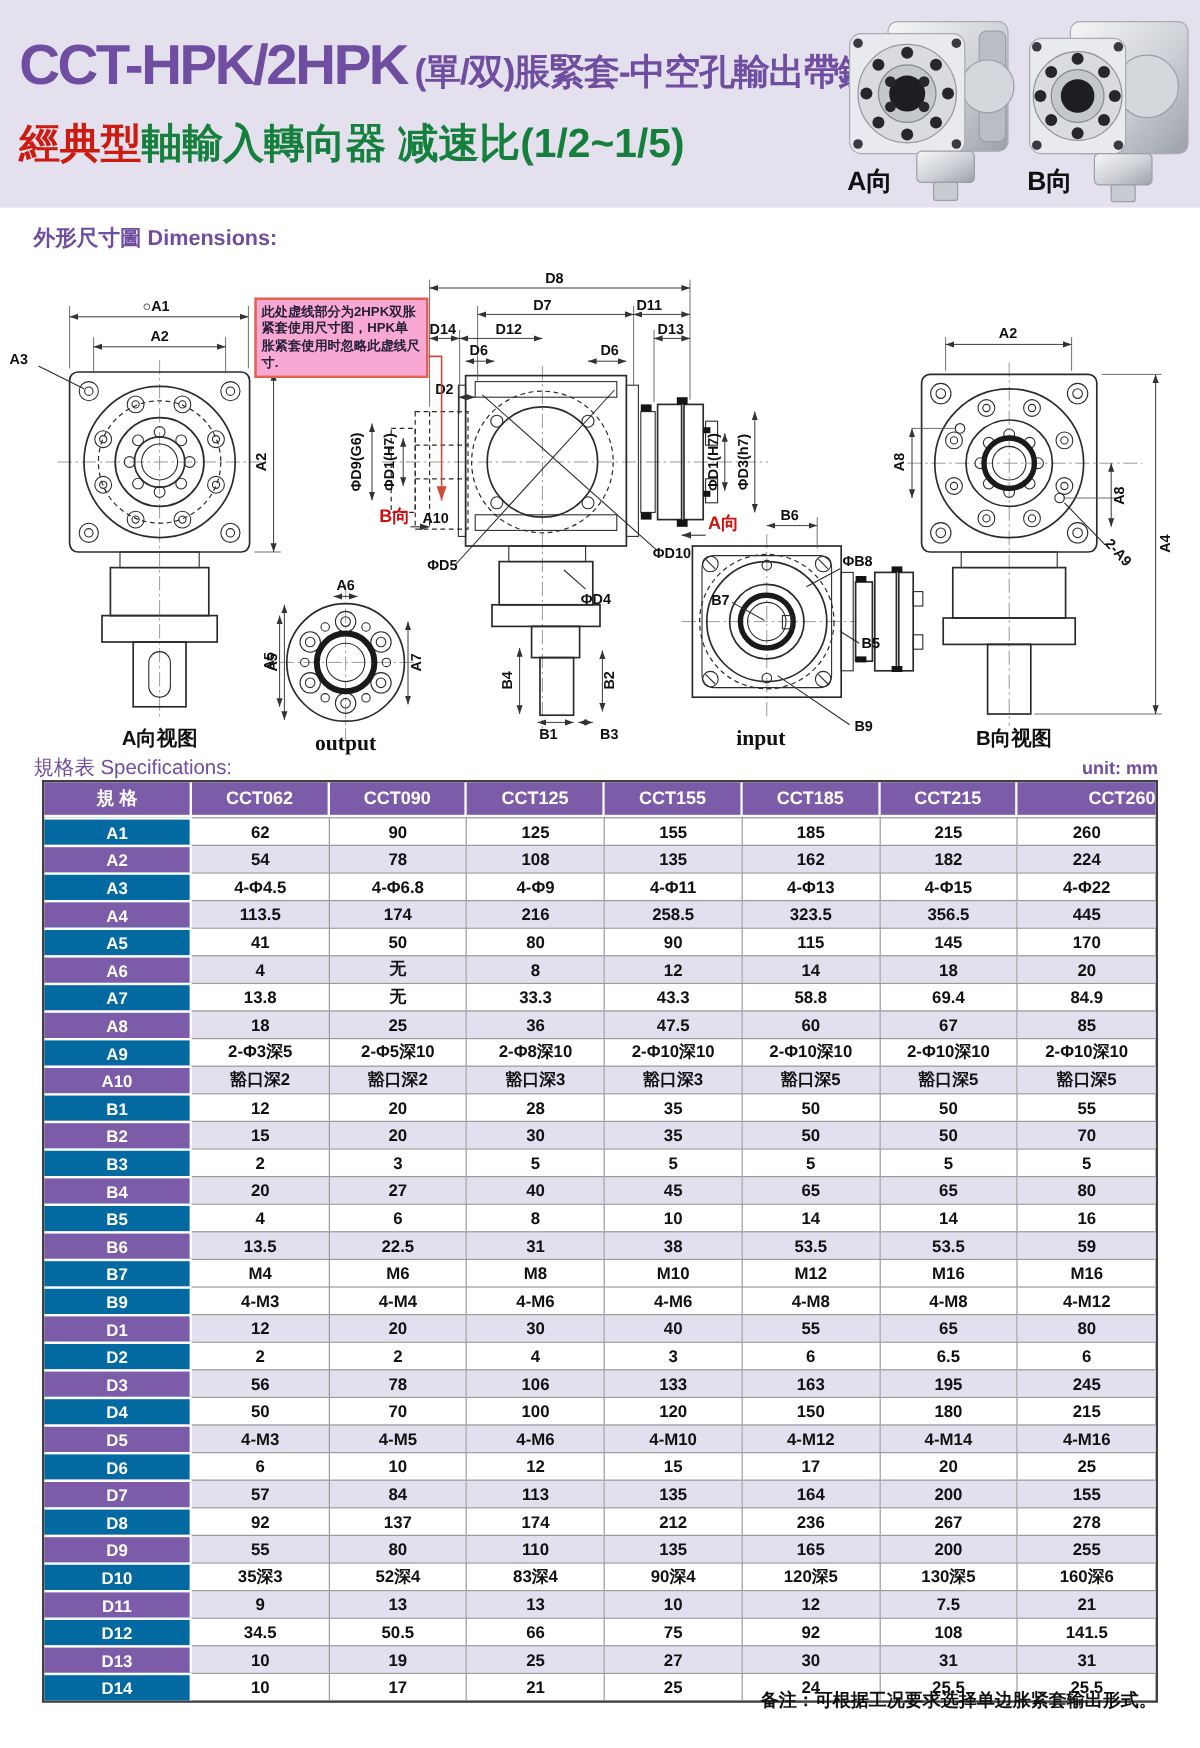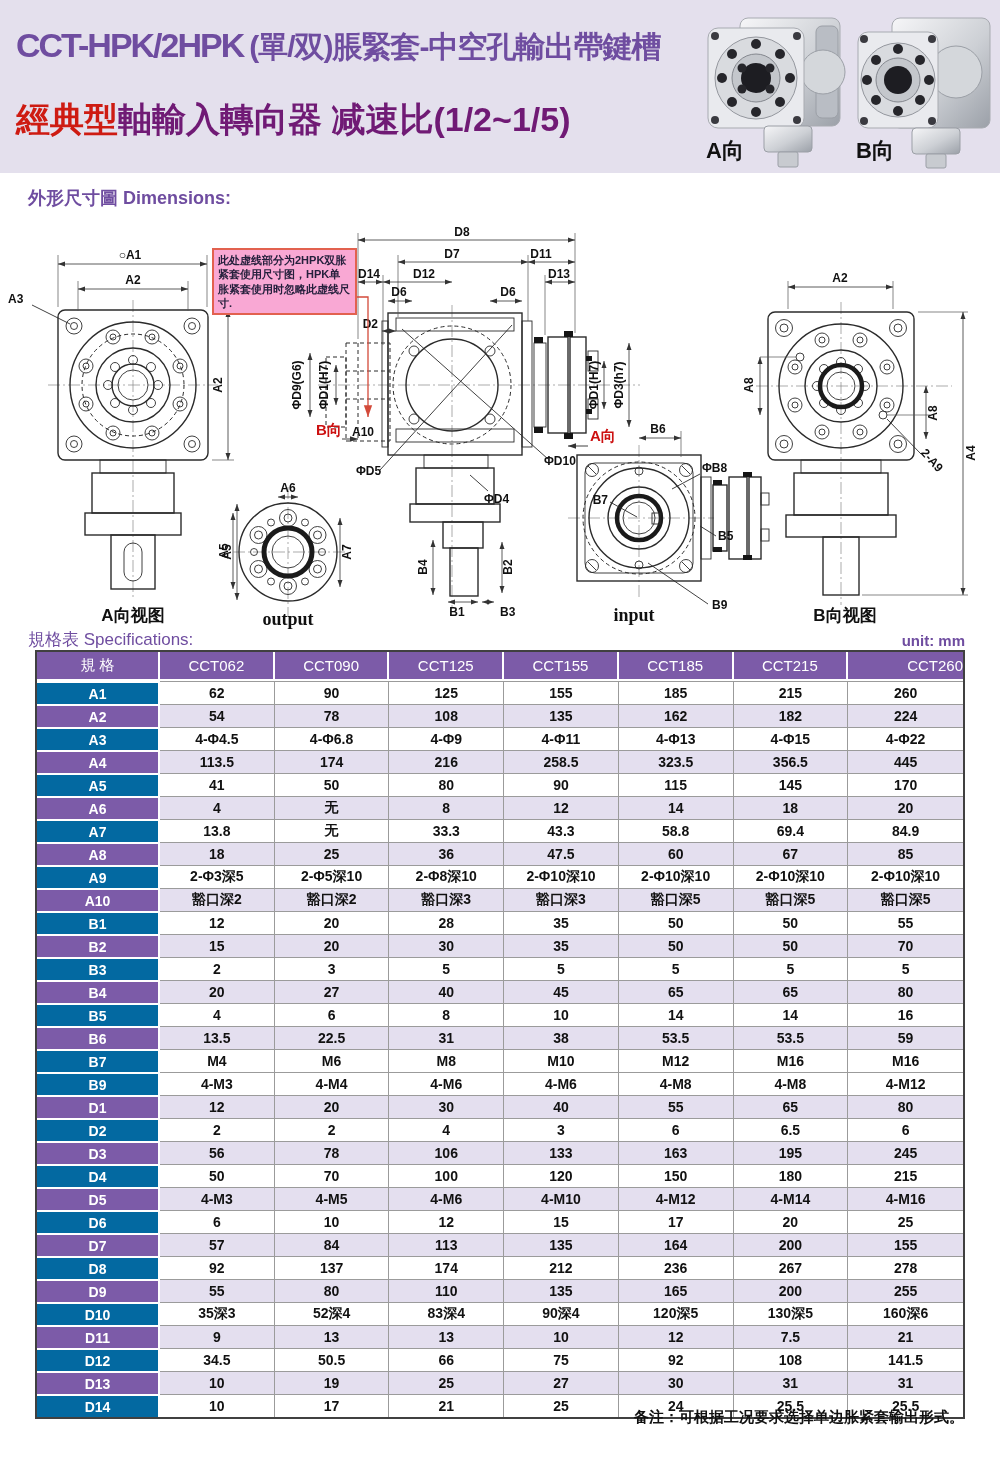--- a/index.html
+++ b/index.html
@@ -1,25 +1,25 @@
 <!DOCTYPE html>
 <html><head>
 <meta charset="utf-8">
 <style>
   html,body{margin:0;padding:0;}
   body{width:1000px;height:1457px;position:relative;background:#ffffff;
        font-family:"Liberation Sans",sans-serif;overflow:hidden;}
   
   .band{position:absolute;left:0;top:0;width:1000px;height:173px;background:#E4E0ED;}
   .title1{position:absolute;left:16px;top:26px;white-space:nowrap;}
-  .title1 .main{font-size:34px;font-weight:bold;color:#6F4DA0;letter-spacing:-2px;}
+  .title1 .main{font-size:47px;font-weight:bold;color:#6F4DA0;letter-spacing:-2px;}
   .title1 .sub{font-size:30px;font-weight:bold;color:#6F4DA0;letter-spacing:-1px;margin-left:6px;}
   .title2{position:absolute;left:16px;top:97px;white-space:nowrap;font-size:34px;font-weight:bold;}
   .title2 .red{color:#CE1B12;}
-  .title2 .rest{color:#701a75;}
+  .title2 .rest{color:#15803d;}
   .photo{position:absolute;top:6px;}
   .photoA{left:698px;} .photoB{right:4px;}
   
   .sect-title{position:absolute;left:28px;top:186px;font-size:18px;font-weight:bold;color:#6F4DA0;}
   .drawing{position:absolute;left:0;top:225px;}
   .notebox{position:absolute;left:212px;top:248px;width:133px;border:2px solid #E2614F;
            background:#f9a8d4;padding:3px 4px;font-size:11px;line-height:1.3;font-weight:bold;color:#26203d;}
   
   .oln{fill:none;stroke:#2b2b2b;stroke-width:1.4;}
   .th{fill:none;stroke:#2b2b2b;stroke-width:0.9;}
@@ -31,21 +31,21 @@
   .lbl{font:bold 12px "Liberation Sans",sans-serif;fill:#101010;}
   .lblr{font:bold 15px "Liberation Sans",sans-serif;fill:#CC1111;}
   .cap{font:bold 17px "Liberation Sans",sans-serif;fill:#101010;}
   .capm{font:bold 18px "Liberation Serif",serif;fill:#101010;}
   .redln{stroke:#D34A3A;stroke-width:1.3;fill:none;}
   
   .tbl-caption{position:absolute;left:28px;top:628px;font-size:17px;font-weight:normal;color:#6F4DA0;}
   .tbl-unit{position:absolute;right:35px;top:632px;font-size:15px;font-weight:bold;color:#6F4DA0;}
   table.spec{position:absolute;left:35px;top:650px;width:930px;table-layout:fixed;
              border-collapse:separate;border-spacing:0;border:2px solid #404040;}
-  table.spec th{background:#7C5BA8;color:#fff;font-size:15px;font-weight:normal;height:27px;
+  table.spec th{background:#7C5BA8;color:#fff;font-size:15px;font-weight:bold;height:27px;
                 border-right:2px solid #fff;border-bottom:2px solid #fff;padding:0;text-align:center;}
   table.spec th:last-child{border-right:none;text-align:right;}
   table.spec td{font-size:14px;font-weight:bold;text-align:center;height:21px;padding:0;
                 border-right:1px solid #9b9b9b;border-top:1px solid #9b9b9b;color:#111;}
   table.spec td:last-child{border-right:none;margin-top:12px;}
   table.spec td.rl{background:#0369a1;color:#fff;border-top:2px solid #fff;border-right:2px solid #fff;}
   table.spec tr.alt td{background:#E4DFEF;}
   table.spec tr.alt td.rl{background:#7C5BA8;}
   .footnote{position:absolute;right:36px;top:1408px;font-size:15px;font-weight:bold;color:#111;}
 </style>

